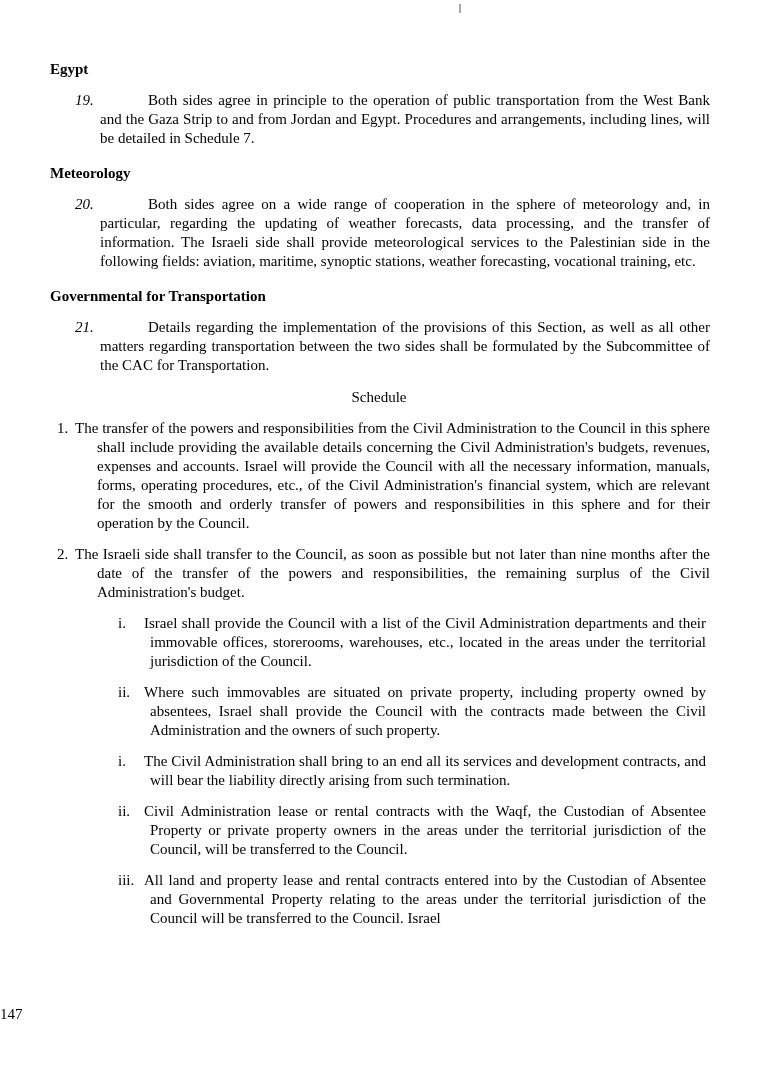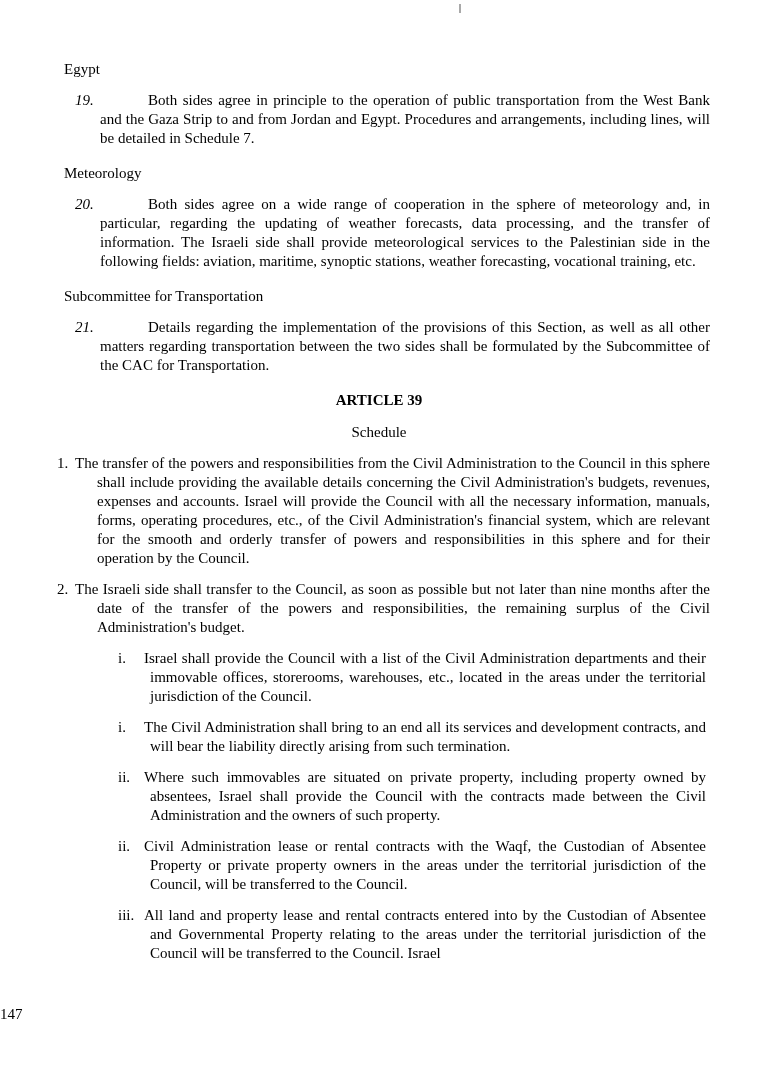--- a/index.html
+++ b/index.html
@@ -22,22 +22,22 @@
   .scan-artifact {
     position: absolute;
     left: 459px;
     top: 4px;
     width: 2px;
     height: 9px;
     background: #a9a9a9;
   }
   .heading {
     font-size: 15px;
-    font-weight: normal;
-    margin: 16px 48px 0 64px;
+    font-weight: bold;
+    margin: 16px 48px 0 50px;
   }
   .heading.first { margin-top: 0; }
   .para {
     text-align: justify;
     margin-top: 12px;
     margin-right: 48px;
   }
   
   .p1 { margin-left: 100px; text-indent: -25px; }
   .p1 .num { display: inline-block; width: 73px; text-indent: 0; font-style: italic; }
@@ -71,37 +71,36 @@
   <div class="scan-artifact"></div>
 
   <div class="heading first">Egypt</div>
 
   <p class="para p1"><span class="num">19.</span><span>Both sides agree in principle to the operation of public transportation from the West Bank and the Gaza Strip to and from Jordan and Egypt. Procedures and arrangements, including lines, will be detailed in Schedule 7.</span></p>
 
   <div class="heading">Meteorology</div>
 
   <p class="para p1"><span class="num">20.</span><span>Both sides agree on a wide range of cooperation in the sphere of meteorology and, in particular, regarding the updating of weather forecasts, data processing, and the transfer of information. The Israeli side shall provide meteorological services to the Palestinian side in the following fields: aviation, maritime, synoptic stations, weather forecasting, vocational training, etc.</span></p>
 
-  <div class="heading">Subcommittee for Transportation</div>
+  <div class="heading">Governmental for Transportation</div>
 
   <p class="para p1"><span class="num">21.</span><span>Details regarding the implementation of the provisions of this Section, as well as all other matters regarding transportation between the two sides shall be formulated by the Subcommittee of the CAC for Transportation.</span></p>
 
-  <div class="center-line article-title">ARTICLE 39</div>
 
   <div class="center-line" style="margin-top:13px;">Schedule</div>
 
   <p class="para p2"><span class="num">1.</span><span>The transfer of the powers and responsibilities from the Civil Administration to the Council in this sphere shall include providing the available details concerning the Civil Administration's budgets, revenues, expenses and accounts. Israel will provide the Council with all the necessary information, manuals, forms, operating procedures, etc., of the Civil Administration's financial system, which are relevant for the smooth and orderly transfer of powers and responsibilities in this sphere and for their operation by the Council.</span></p>
 
   <p class="para p2"><span class="num">2.</span><span>The Israeli side shall transfer to the Council, as soon as possible but not later than nine months after the date of the transfer of the powers and responsibilities, the remaining surplus of the Civil Administration's budget.</span></p>
 
   <p class="para p3"><span class="num">i.</span><span>Israel shall provide the Council with a list of the Civil Administration departments and their immovable offices, storerooms, warehouses, etc., located in the areas under the territorial jurisdiction of the Council.</span></p>
 
+  <p class="para p3"><span class="num">ii.</span><span>Where such immovables are situated on private property, including property owned by absentees, Israel shall provide the Council with the contracts made between the Civil Administration and the owners of such property.</span></p>
+
   <p class="para p3"><span class="num">i.</span><span>The Civil Administration shall bring to an end all its services and development contracts, and will bear the liability directly arising from such termination.</span></p>
-
-  <p class="para p3"><span class="num">ii.</span><span>Where such immovables are situated on private property, including property owned by absentees, Israel shall provide the Council with the contracts made between the Civil Administration and the owners of such property.</span></p>
 
   <p class="para p3"><span class="num">ii.</span><span>Civil Administration lease or rental contracts with the Waqf, the Custodian of Absentee Property or private property owners in the areas under the territorial jurisdiction of the Council, will be transferred to the Council.</span></p>
 
   <p class="para p3"><span class="num">iii.</span><span>All land and property lease and rental contracts entered into by the Custodian of Absentee and Governmental Property relating to the areas under the territorial jurisdiction of the Council will be transferred to the Council. Israel</span></p>
 
   <div class="page-number">147</div>
 
 </div>
 
 </body></html>

